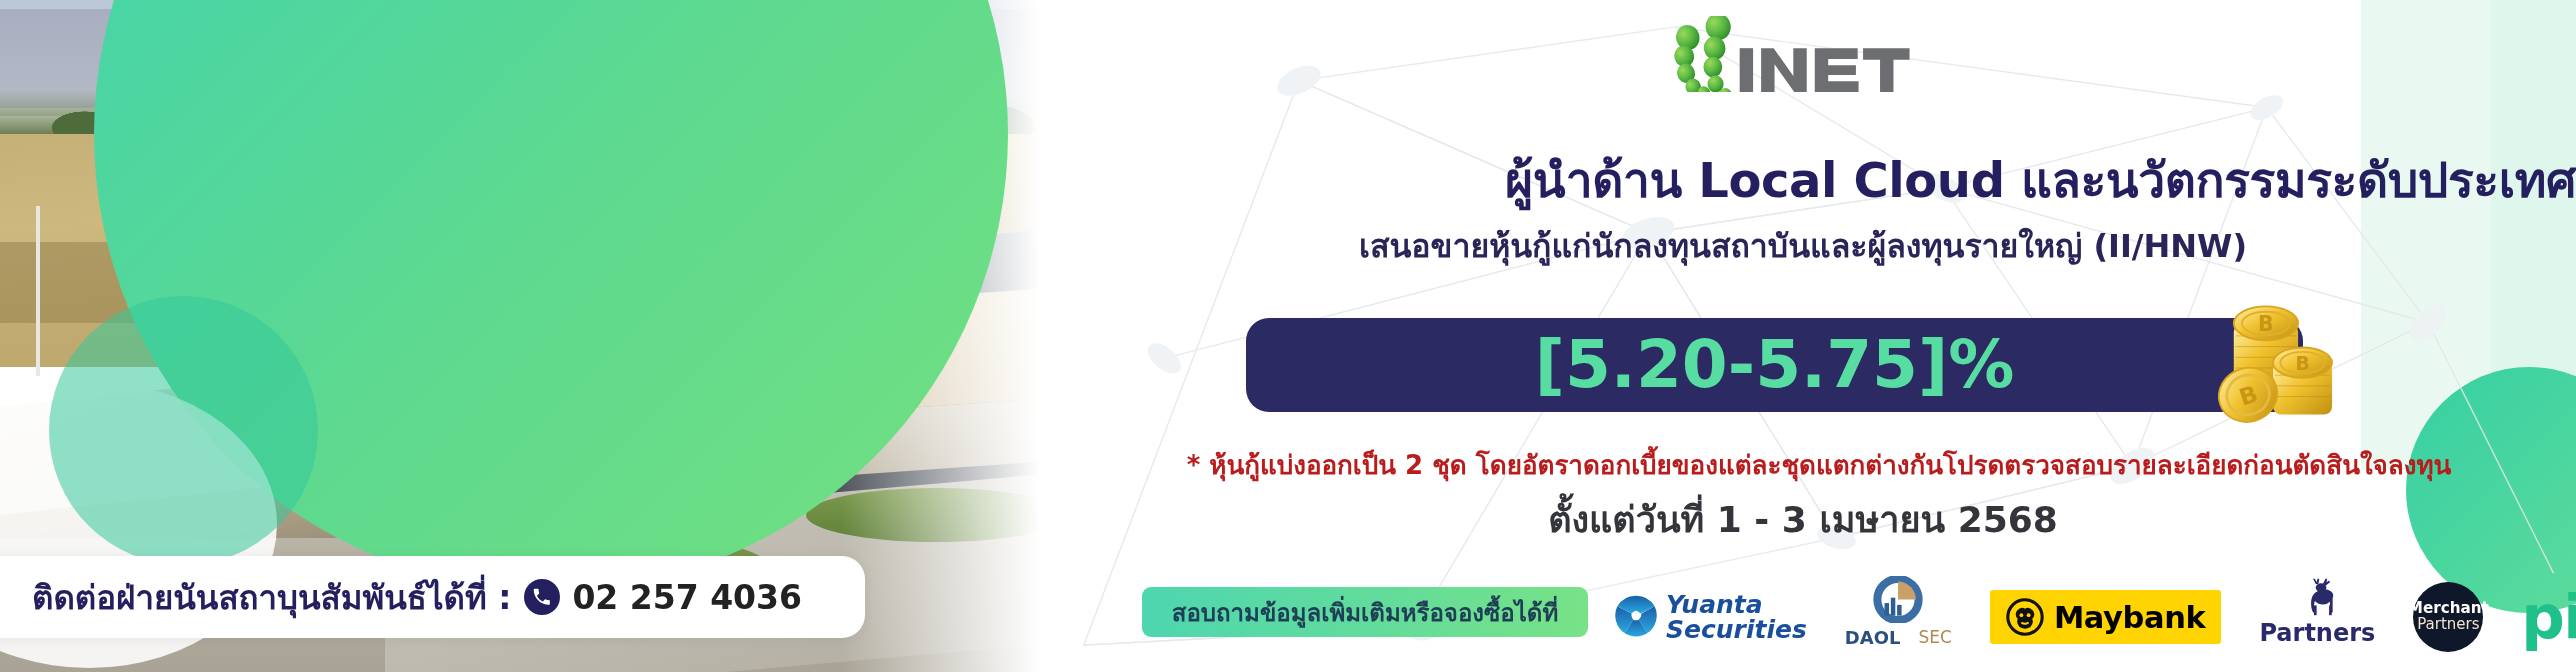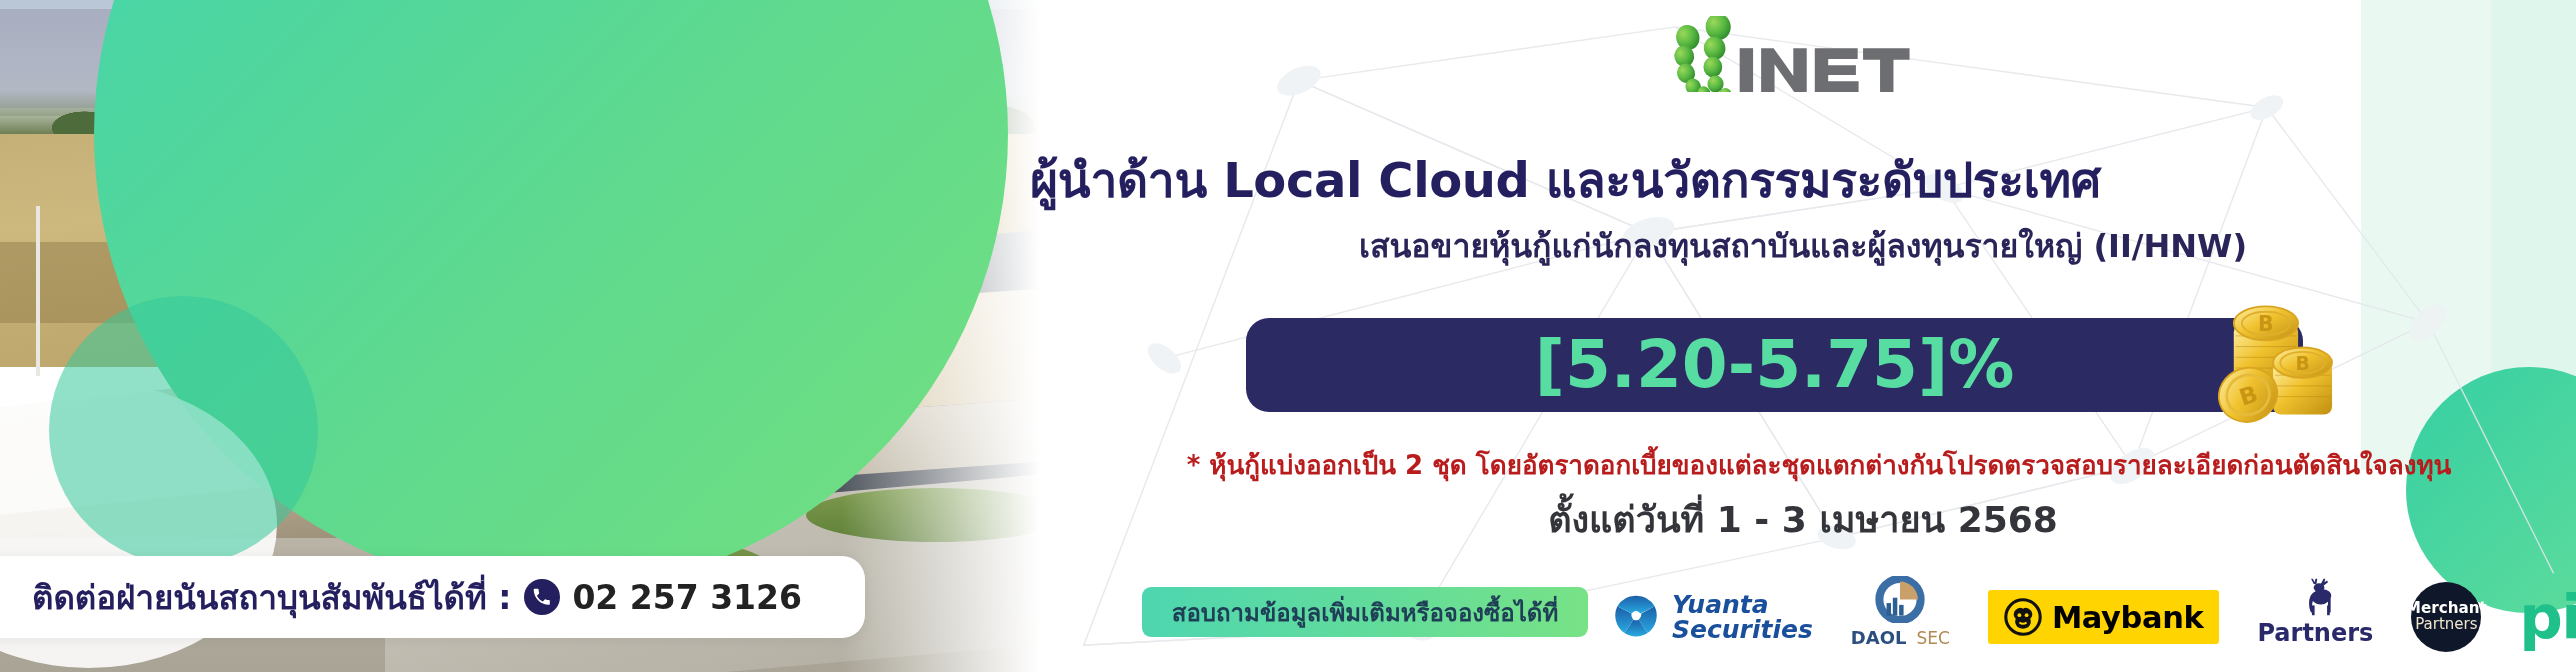--- a/index.html
+++ b/index.html
@@ -95,21 +95,21 @@
   
   .netbg { position:absolute; left:1030px; top:0; width:1546px; height:672px; opacity:.85; }
 
   
   .content { position:absolute; left:1030px; top:0; width:1546px; height:672px; }
 
   .logo { position:absolute; left:618px; top:16px; width:296px; height:76px; }
   .logo svg{ display:block; }
 
   .headline {
-    position:absolute; left:0; top:142px; width:1546px; text-align:left;
+    position:absolute; left:0; top:142px; width:1546px; text-align:right;
     font-size:48px; font-weight:700; color:#241f5e;
     letter-spacing:-0.4px; white-space:nowrap;
   }
   .subheadline {
     position:absolute; left:0; top:220px; width:1546px; text-align:center;
     font-size:32px; font-weight:700; color:#2a2558; white-space:nowrap;
   }
 
   .rate-wrap { position:absolute; left:216px; top:318px; width:1089px; height:94px; }
   .rate-box {
@@ -323,35 +323,35 @@
             <stop offset="0%" stop-color="#1b5fa8"></stop>
                 <stop offset="100%" stop-color="#29a9e0"></stop>
               </linearGradient>
             </defs>
           <path d="M27 3 a24 24 0 0 1 21 12 l-16 8 a8 8 0 0 0 -5 -3 z" fill="url(#yg)"></path>
           <path d="M48 15 a24 24 0 0 1 -8 30 l-10 -15 a8 8 0 0 0 3 -7 z" fill="url(#yg)"></path>
           <path d="M40 45 a24 24 0 0 1 -26 0 l10 -15 a8 8 0 0 0 6 0 z" fill="url(#yg)"></path>
           <path d="M14 45 a24 24 0 0 1 -8 -30 l16 8 a8 8 0 0 0 2 7 z" fill="url(#yg)"></path>
           <path d="M6 15 a24 24 0 0 1 21 -12 l0 17 a8 8 0 0 0 -5 3 z" fill="url(#yg)"></path>
         </svg>
-        <div style="margin-left:12px; line-height:1.0;">
+        <div style="margin-left:6px; line-height:1.0;">
           <div style="font-size:25px; font-weight:700; font-style:italic; color:#1a4f9c;">Yuanta</div>
           <div style="font-size:25px; font-weight:700; font-style:italic; color:#1a4f9c;">Securities</div>
         </div>
       </div>
 
       <div class="broker" style="flex-direction:column; gap:3.6px;">
         <svg width="52" height="47" viewBox="0 0 58 52">
           <path d="M29 3 a23 23 0 1 0 0 46 a23 23 0 0 0 0 -46 z" fill="none" stroke="#3b6ea5" stroke-width="9"></path>
           <path d="M29 6 a20 20 0 0 1 20 20 l-20 0 z" fill="#c9a06a"></path>
           <rect x="14" y="30" width="5" height="14" fill="#2d5f93"></rect>
           <rect x="21" y="24" width="5" height="20" fill="#2d5f93"></rect>
           <rect x="28" y="32" width="5" height="12" fill="#2d5f93"></rect>
         </svg>
-        <div style="display:flex; gap:10px; align-items:flex-end;">
+        <div style="display:flex; gap:18px; align-items:flex-start;">
           <span style="font-size:18px; font-weight:700; color:#2b4f7e;">DAOL</span>
           <span style="font-size:17px; font-weight:500; color:#b08a50;">SEC</span>
         </div>
       </div>
 
       <div class="broker">
         <div style="background:#ffd400; border-radius:3px; padding:8px 16px; display:flex; align-items:center; gap:10px;">
           <svg width="38" height="38" viewBox="0 0 42 42">
             <circle cx="21" cy="21" r="19" fill="none" stroke="#111" stroke-width="3.4"></circle>
             <path d="M12 14 q5 -5 9 -2 q4 -3 9 2 q3 5 -1 9 q2 5 -2 9 q-6 4 -12 0 q-4 -4 -2 -9 q-4 -4 -1 -9z" fill="#111"></path>
@@ -392,17 +392,17 @@
     </div>
   </div>
 
   <div class="contact-card">
     <span class="contact-label">ติดต่อฝ่ายนันสถาบุนสัมพันธ์ได้ที่ :</span>
     <span class="phone-ic">
       <svg width="21.5" height="21.5" viewBox="0 0 24 24" fill="#ffffff">
         <path d="M6.6 10.8c1.4 2.8 3.8 5.1 6.6 6.6l2.2-2.2c.3-.3.7-.4 1-.2 1.2.4 2.4.6 3.6.6.6 0 1 .4 1 1V20c0 .6-.4 1-1 1C10.6 21 3 13.4 3 4c0-.6.4-1 1-1h3.5c.6 0 1 .4 1 1 0 1.3.2 2.5.6 3.6.1.3 0 .7-.2 1l-2.3 2.2z"></path>
       </svg>
     </span>
-    <span class="contact-phone">02 257 3126</span>
+    <span class="contact-phone">02 257 4036</span>
   </div>
 
 </div>
 
 
 </body></html>

